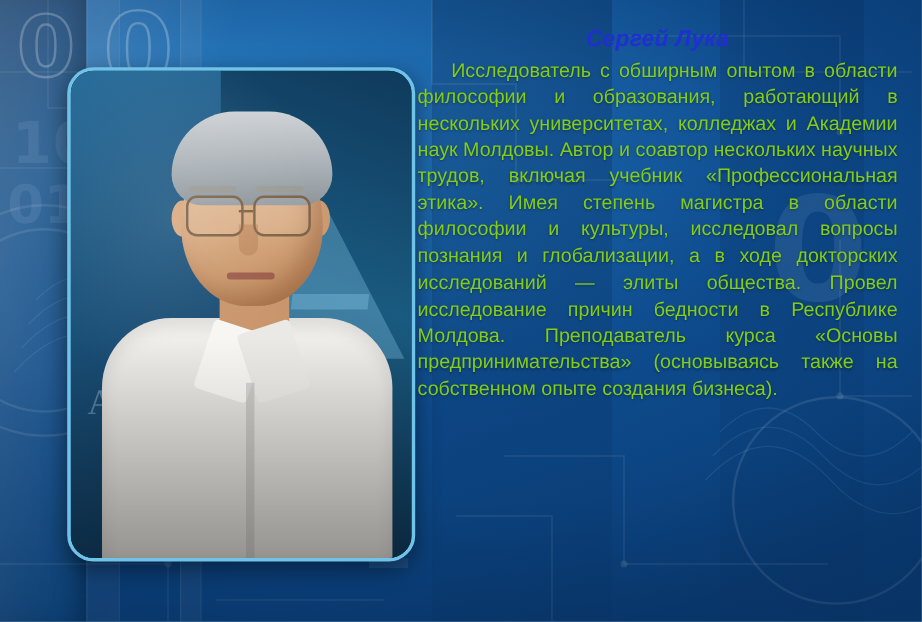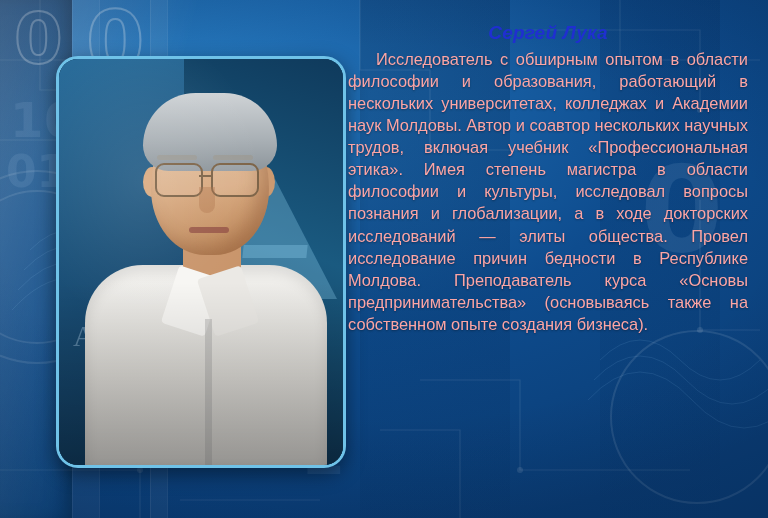--- a/index.html
+++ b/index.html
@@ -264,21 +264,21 @@
   .name {
     color: #1f2fd0;
     font-size: 19px;
     font-weight: bold;
     font-style: italic;
     text-align: center;
     margin: 0 0 4px 0;
     letter-spacing: 0.2px;
   }
   .bio {
-    color: #fca5a5;
+    color: #84cc16;
     font-size: 16.4px;
     line-height: 1.345;
     text-align: justify;
     text-indent: 28px;
     margin: 0;
     text-shadow: 0 1px 2px rgba(0,0,0,0.35);
   }
 </style>
 </head>
 <body>

